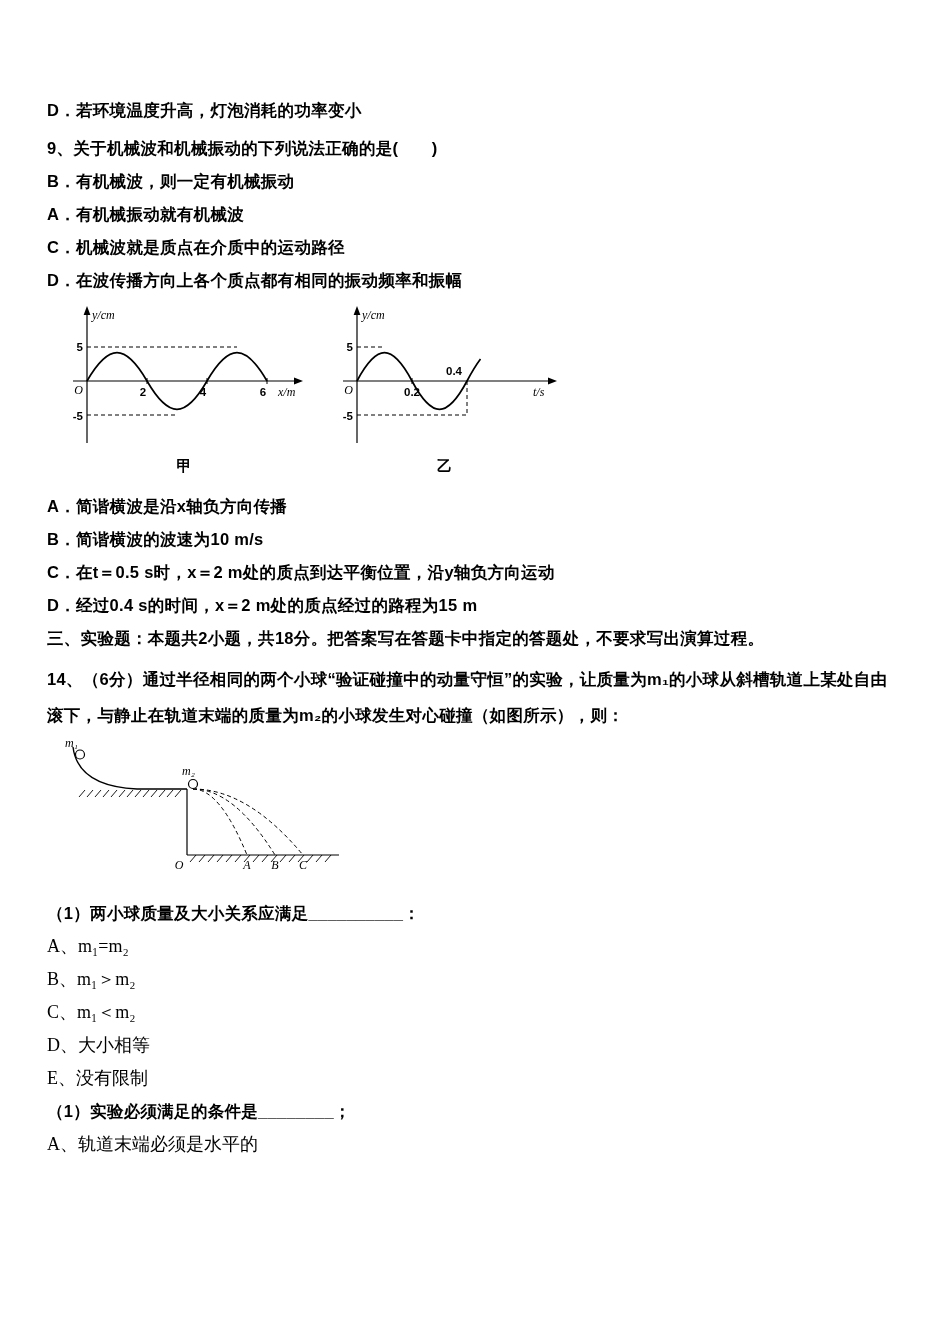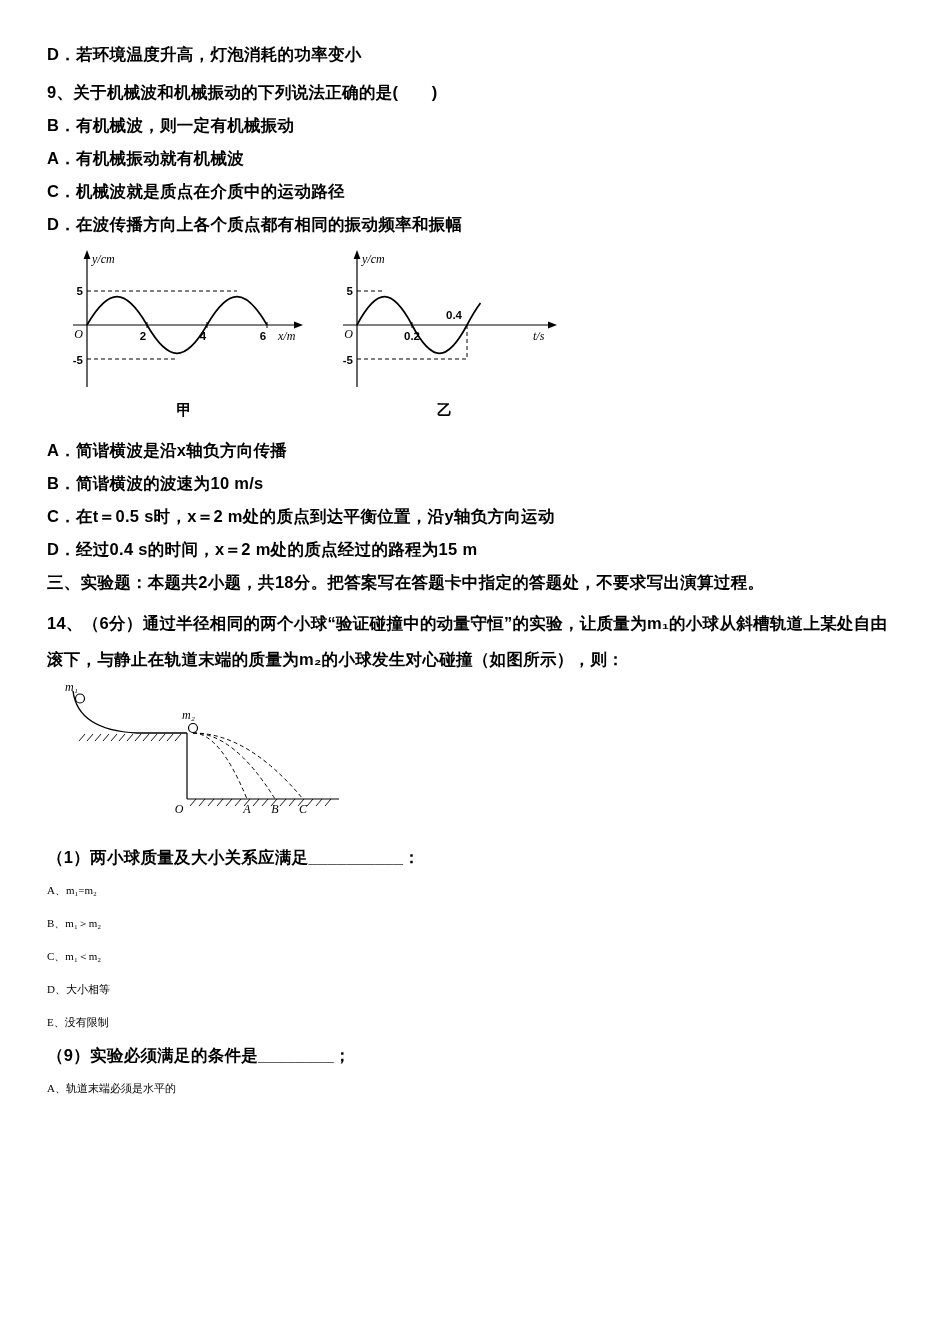--- a/index.html
+++ b/index.html
@@ -3,21 +3,21 @@
 <meta charset="utf-8">
 <style>
   * { margin:0; padding:0; box-sizing:border-box; }
   html, body { background:#ffffff; }
   body {
     width:950px; height:1344px;
     color:#000;
     font-family:"Liberation Sans", sans-serif;
     overflow:hidden;
   }
-  .page { padding:44px 60px 0 47px; }
+  .page { padding:100px 60px 0 47px; }
 
   .opt {
     font-size:16.5px; font-weight:600;
     line-height:21px; margin-bottom:12px;
     letter-spacing:0.3px;
   }
   .gap-lg { margin-bottom:17px; }
   .mt6 { margin-top:6px; }
 
   .para {
@@ -32,21 +32,21 @@
   }
 
   .figrow { display:flex; align-items:flex-start; gap:18px; margin:6px 0 20px 12px; }
   .fig { display:flex; flex-direction:column; align-items:center; }
   .figcap { font-size:15px; font-weight:700; margin-top:2px; }
 
   .q11fig { margin:4px 0 22px 8px; }
 
   .optserif {
     font-family:"Liberation Serif", serif;
-    font-size:11px; font-weight:500;
+    font-size:18px; font-weight:500;
     line-height:21px; margin-bottom:12px;
   }
 
   svg text { font-family:"Liberation Serif", serif; font-size:12px; fill:#000; }
   svg text.it { font-style:italic; }
   svg text.num { font-weight:bold; font-size:11.5px; font-family:"Liberation Sans", sans-serif; }
 </style>
 </head>
 <body>
 
@@ -186,16 +186,16 @@
     </svg>
   </div>
 
   <div class="opt">（1）两小球质量及大小关系应满足__________：</div>
   <div class="optserif">A、m₁=m₂</div>
   <div class="optserif">B、m₁＞m₂</div>
   <div class="optserif">C、m₁＜m₂</div>
   <div class="optserif">D、大小相等</div>
   <div class="optserif">E、没有限制</div>
 
-  <div class="opt mt6">（9）实验必须满足的条件是________；</div>
+  <div class="opt mt6">（1）实验必须满足的条件是________；</div>
   <div class="optserif">A、轨道末端必须是水平的</div>
 
 </div>
 
 </body></html>

